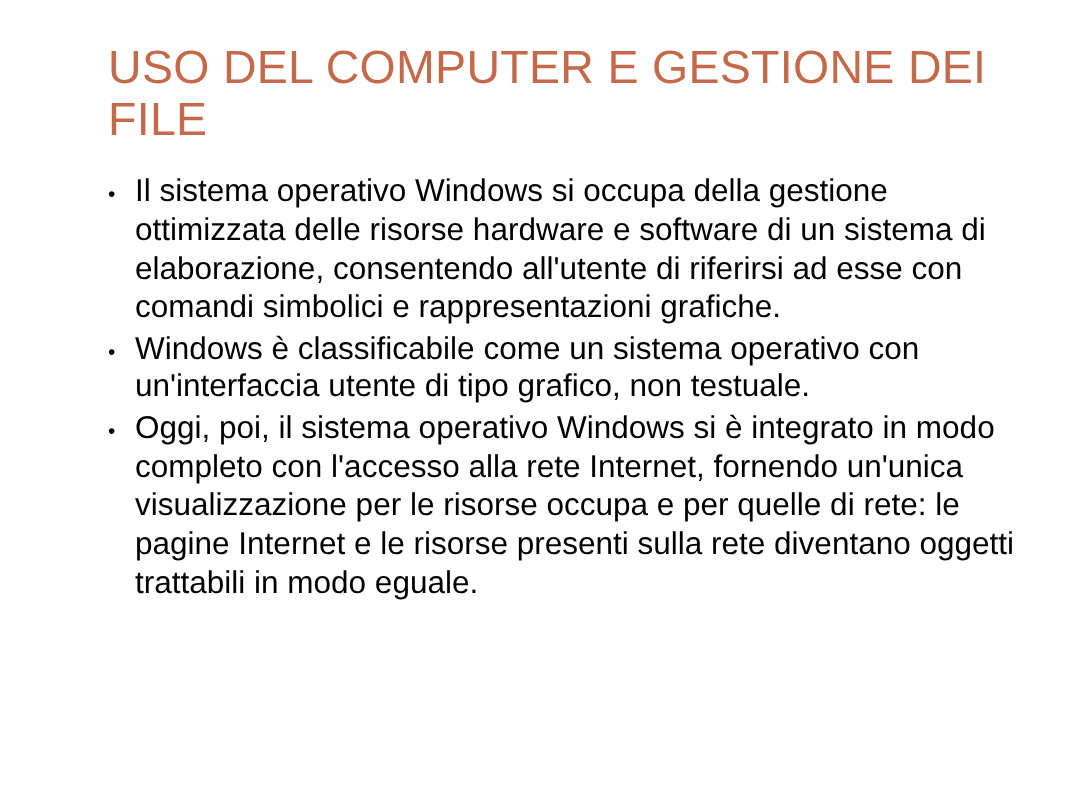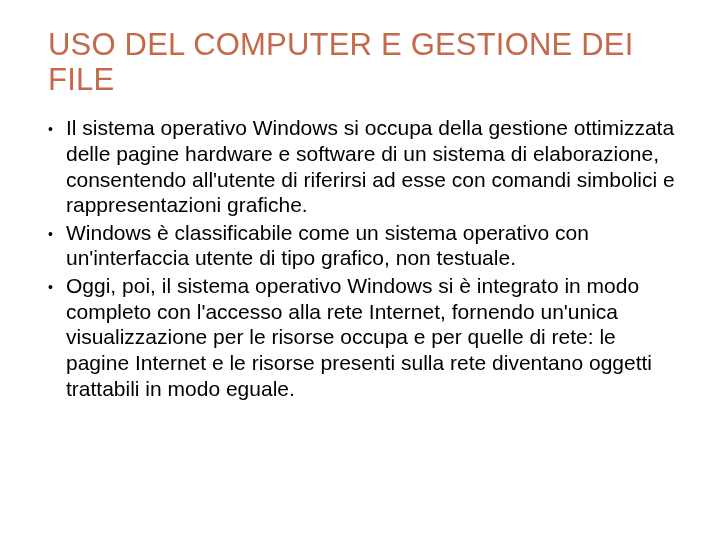--- a/index.html
+++ b/index.html
@@ -9,21 +9,21 @@
     height: 540px;
     background: #ffffff;
     font-family: Arial, Helvetica, sans-serif;
     color: #000000;
     overflow: hidden;
   }
   .slide {
     box-sizing: border-box;
     width: 720px;
     height: 540px;
-    padding: 28px 40px 40px 48px;
+    padding: 28px 40px 40px 72px;
   }
   .title {
     font-size: 31px;
     line-height: 1.12;
     color: #c46a4a;
     font-weight: 400;
     margin: 0 0 18px 0;
     letter-spacing: 0.2px;
   }
   .body {
@@ -52,21 +52,21 @@
 </style>
 </head>
 <body>
 
 <div class="slide">
   <h1 class="title">USO DEL COMPUTER E GESTIONE DEI FILE</h1>
   <div class="body">
 
     <div class="bullet-item">
       <div class="bullet-dot">•</div>
-      <div class="bullet-text">Il sistema operativo Windows si occupa della gestione ottimizzata delle pagine hardware e software di un sistema di elaborazione, consentendo all'utente di riferirsi ad esse con comandi simbolici e rappresentazioni grafiche.</div>
+      <div class="bullet-text">Il sistema operativo Windows si occupa della gestione ottimizzata delle risorse hardware e software di un sistema di elaborazione, consentendo all'utente di riferirsi ad esse con comandi simbolici e rappresentazioni grafiche.</div>
     </div>
 
     <div class="bullet-item">
       <div class="bullet-dot">•</div>
       <div class="bullet-text">Windows è classificabile come un sistema operativo con un'interfaccia utente di tipo grafico, non testuale.</div>
     </div>
 
     <div class="bullet-item">
       <div class="bullet-dot">•</div>
       <div class="bullet-text">Oggi, poi, il sistema operativo Windows si è integrato in modo completo con l'accesso alla rete Internet, fornendo un'unica visualizzazione per le risorse occupa e per quelle di rete: le pagine Internet e le risorse presenti sulla rete diventano oggetti trattabili in modo eguale.</div>

